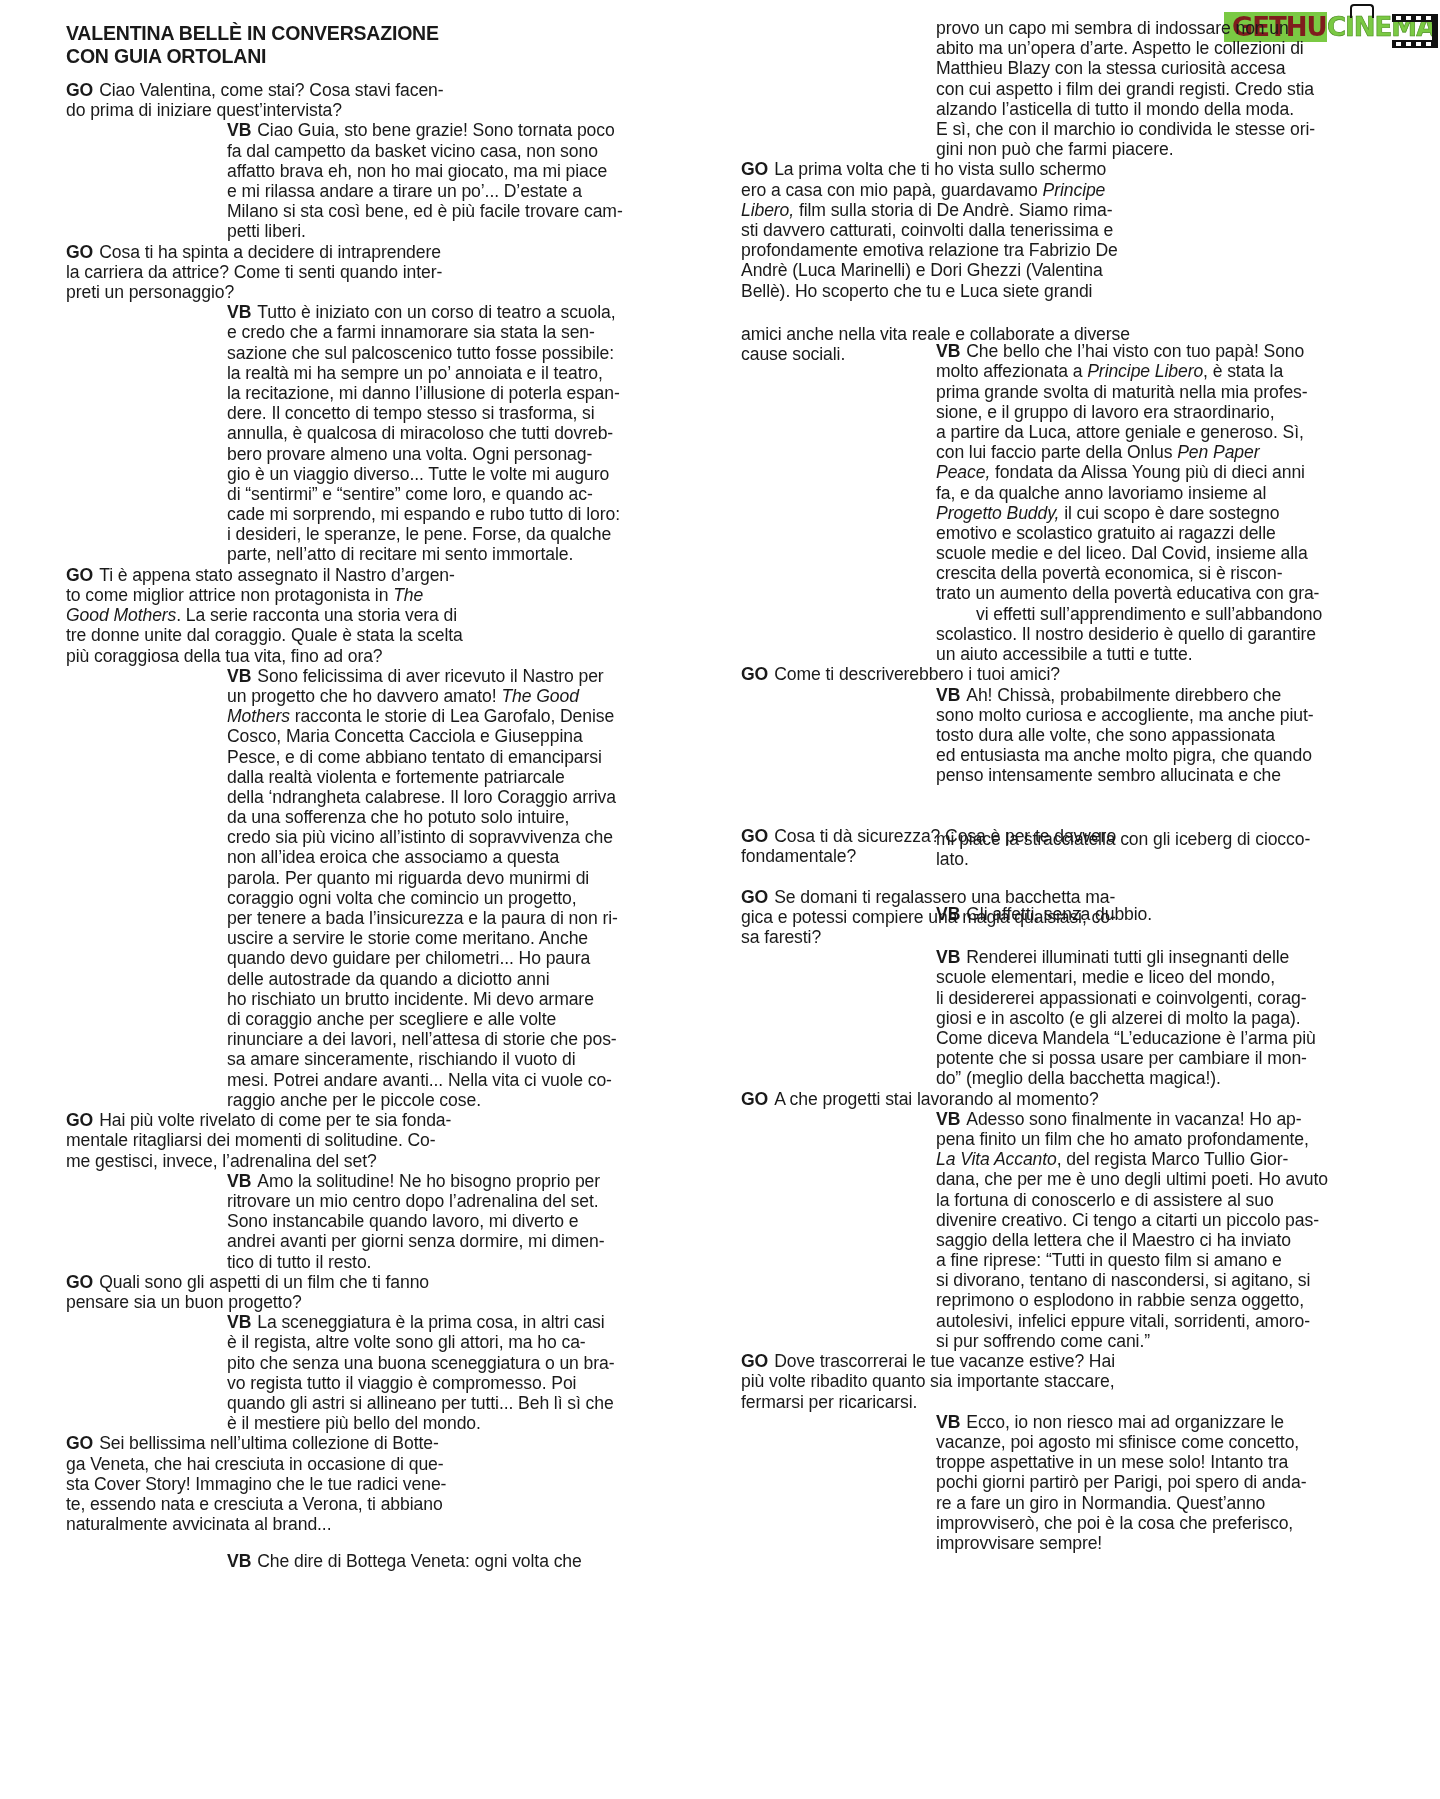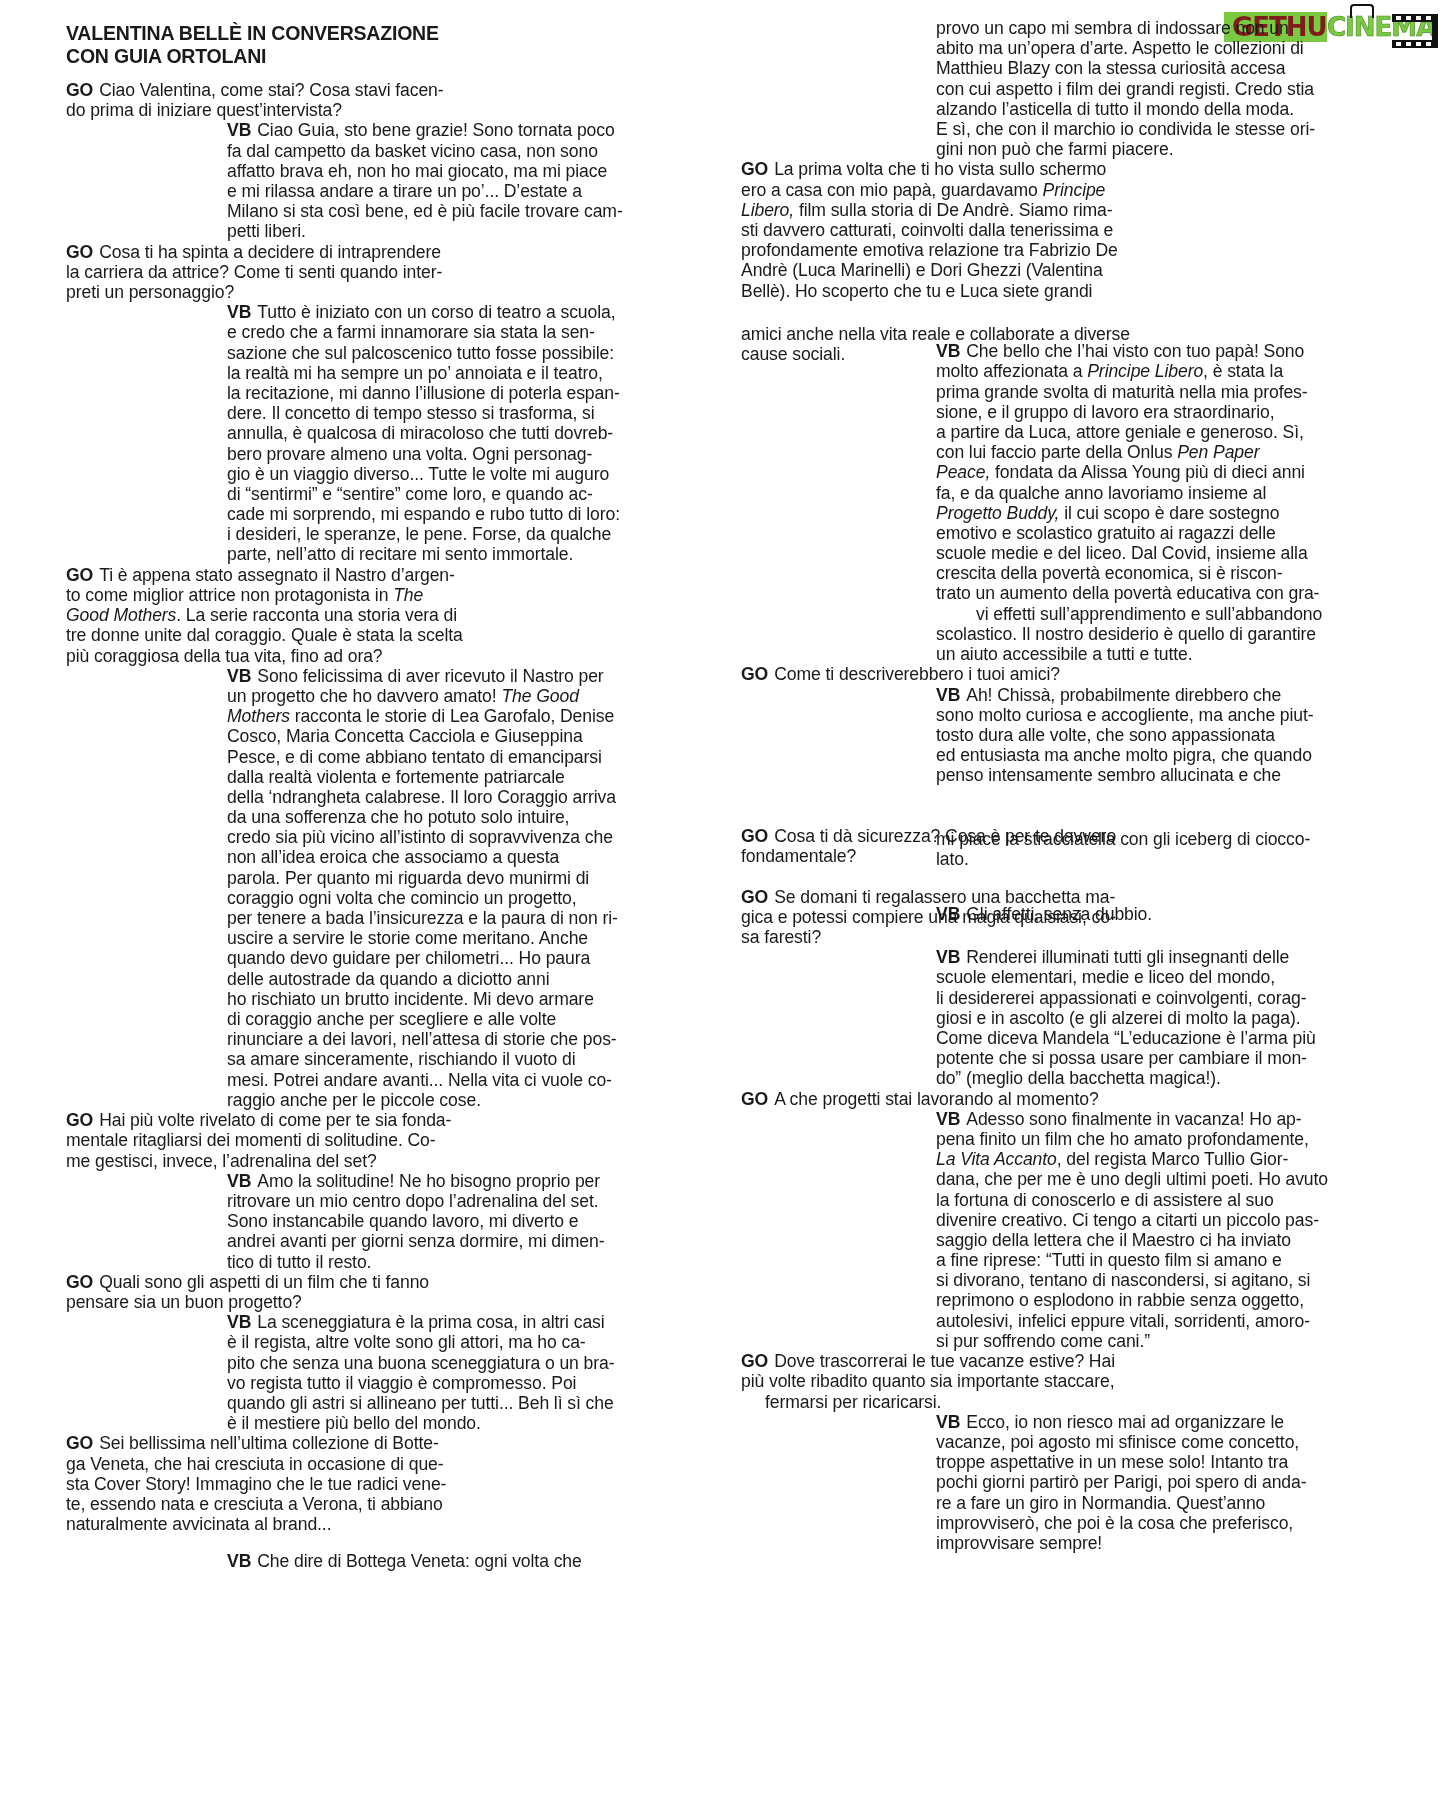--- a/index.html
+++ b/index.html
@@ -244,21 +244,21 @@
       <div class="ln" style="height: 20.2px; line-height: 20.2px;"><span>saggio della lettera che il Maestro ci ha inviato</span></div>
       <div class="ln" style="height: 20.2px; line-height: 20.2px;"><span>a fine riprese: “Tutti in questo film si amano e</span></div>
       <div class="ln" style="height: 20.2px; line-height: 20.2px;"><span>si divorano, tentano di nascondersi, si agitano, si</span></div>
       <div class="ln" style="height: 20.2px; line-height: 20.2px;"><span>reprimono o esplodono in rabbie senza oggetto,</span></div>
       <div class="ln" style="height: 20.2px; line-height: 20.2px;"><span>autolesivi, infelici eppure vitali, sorridenti, amoro-</span></div>
       <div class="ln" style="height: 20.2px; line-height: 20.2px;"><span>si pur soffrendo come cani.”</span></div>
     </div>
     <div class="blk q" style="left: 0px; top: 1351.2px;">
       <div class="ln" style="height: 20.2px; line-height: 20.2px;"><span class="sp">GO</span><span>Dove trascorrerai le tue vacanze estive? Hai</span></div>
       <div class="ln" style="height: 20.2px; line-height: 20.2px;"><span>più volte ribadito quanto sia importante staccare,</span></div>
-      <div class="ln" style="height: 20.2px; line-height: 20.2px; margin-left: 24px;"><span>fermarsi per ricaricarsi.</span></div>
+      <div class="ln" style="height: 20.2px; line-height: 20.2px;"><span>fermarsi per ricaricarsi.</span></div>
     </div>
     <div class="blk a" style="left: 195px; top: 1411.8px;">
       <div class="ln" style="height: 20.2px; line-height: 20.2px;"><span class="sp">VB</span><span>Ecco, io non riesco mai ad organizzare le</span></div>
       <div class="ln" style="height: 20.2px; line-height: 20.2px;"><span>vacanze, poi agosto mi sfinisce come concetto,</span></div>
       <div class="ln" style="height: 20.2px; line-height: 20.2px;"><span>troppe aspettative in un mese solo! Intanto tra</span></div>
       <div class="ln" style="height: 20.2px; line-height: 20.2px;"><span>pochi giorni partirò per Parigi, poi spero di anda-</span></div>
       <div class="ln" style="height: 20.2px; line-height: 20.2px;"><span>re a fare un giro in Normandia. Quest’anno</span></div>
       <div class="ln" style="height: 20.2px; line-height: 20.2px;"><span>improvviserò, che poi è la cosa che preferisco,</span></div>
       <div class="ln" style="height: 20.2px; line-height: 20.2px;"><span>improvvisare sempre!</span></div>
     </div>

